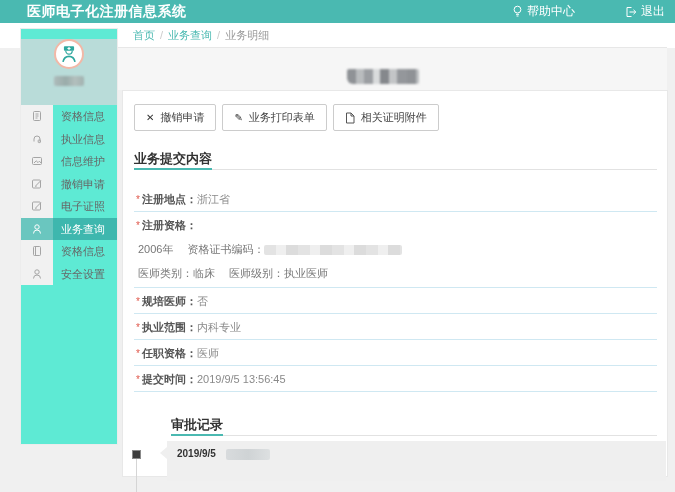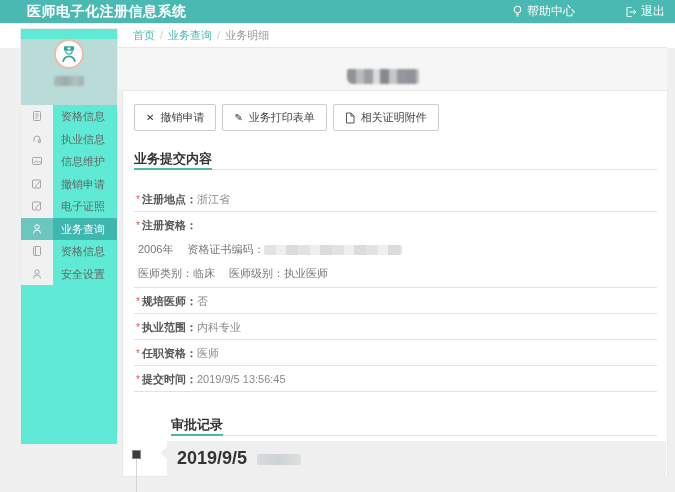--- a/index.html
+++ b/index.html
@@ -68,21 +68,21 @@
   .cert-redact { display:inline-block; vertical-align:middle; width:138px; height:10px;
                  background:repeating-linear-gradient(90deg,#e3e3e3 0 12px,#efefef 12px 22px,#dcdcdc 22px 34px); border-radius:2px; filter:blur(.7px); }
 
   
   .timeline { position:relative; margin:5px 1px 0 9px; min-height:60px; }
   .tl-square { position:absolute; left:0; top:9px; width:9px; height:9px; background:#3d3d3d; border:1px solid #8a8a8a; }
   .tl-line { position:absolute; left:4px; top:18px; width:1px; height:36px; background:#d5d5d5; }
   .tl-card { margin-left:35px; background:#efefef; position:relative; padding:7px 10px 12px 10px; }
   .tl-notch { position:absolute; left:-7px; top:6px; width:0; height:0;
               border-top:6px solid transparent; border-bottom:6px solid transparent; border-right:7px solid #efefef; }
-  .tl-date { font-size:18px; font-weight:bold; color:#333; }
+  .tl-date { font-size:10px; font-weight:bold; color:#333; }
   .date-redact { display:inline-block; vertical-align:middle; margin-left:10px; width:44px; height:11px;
                  background:linear-gradient(90deg,#d8dbdd,#cfd3d5 50%,#dde0e1); border-radius:2px; filter:blur(.7px); }
   .tl-status { margin-top:9px; font-size:11px; color:#666; padding-left:1px; }
 </style>
 </head>
 <body>
 
 <div class="screen">
 
   <div class="hdr">

